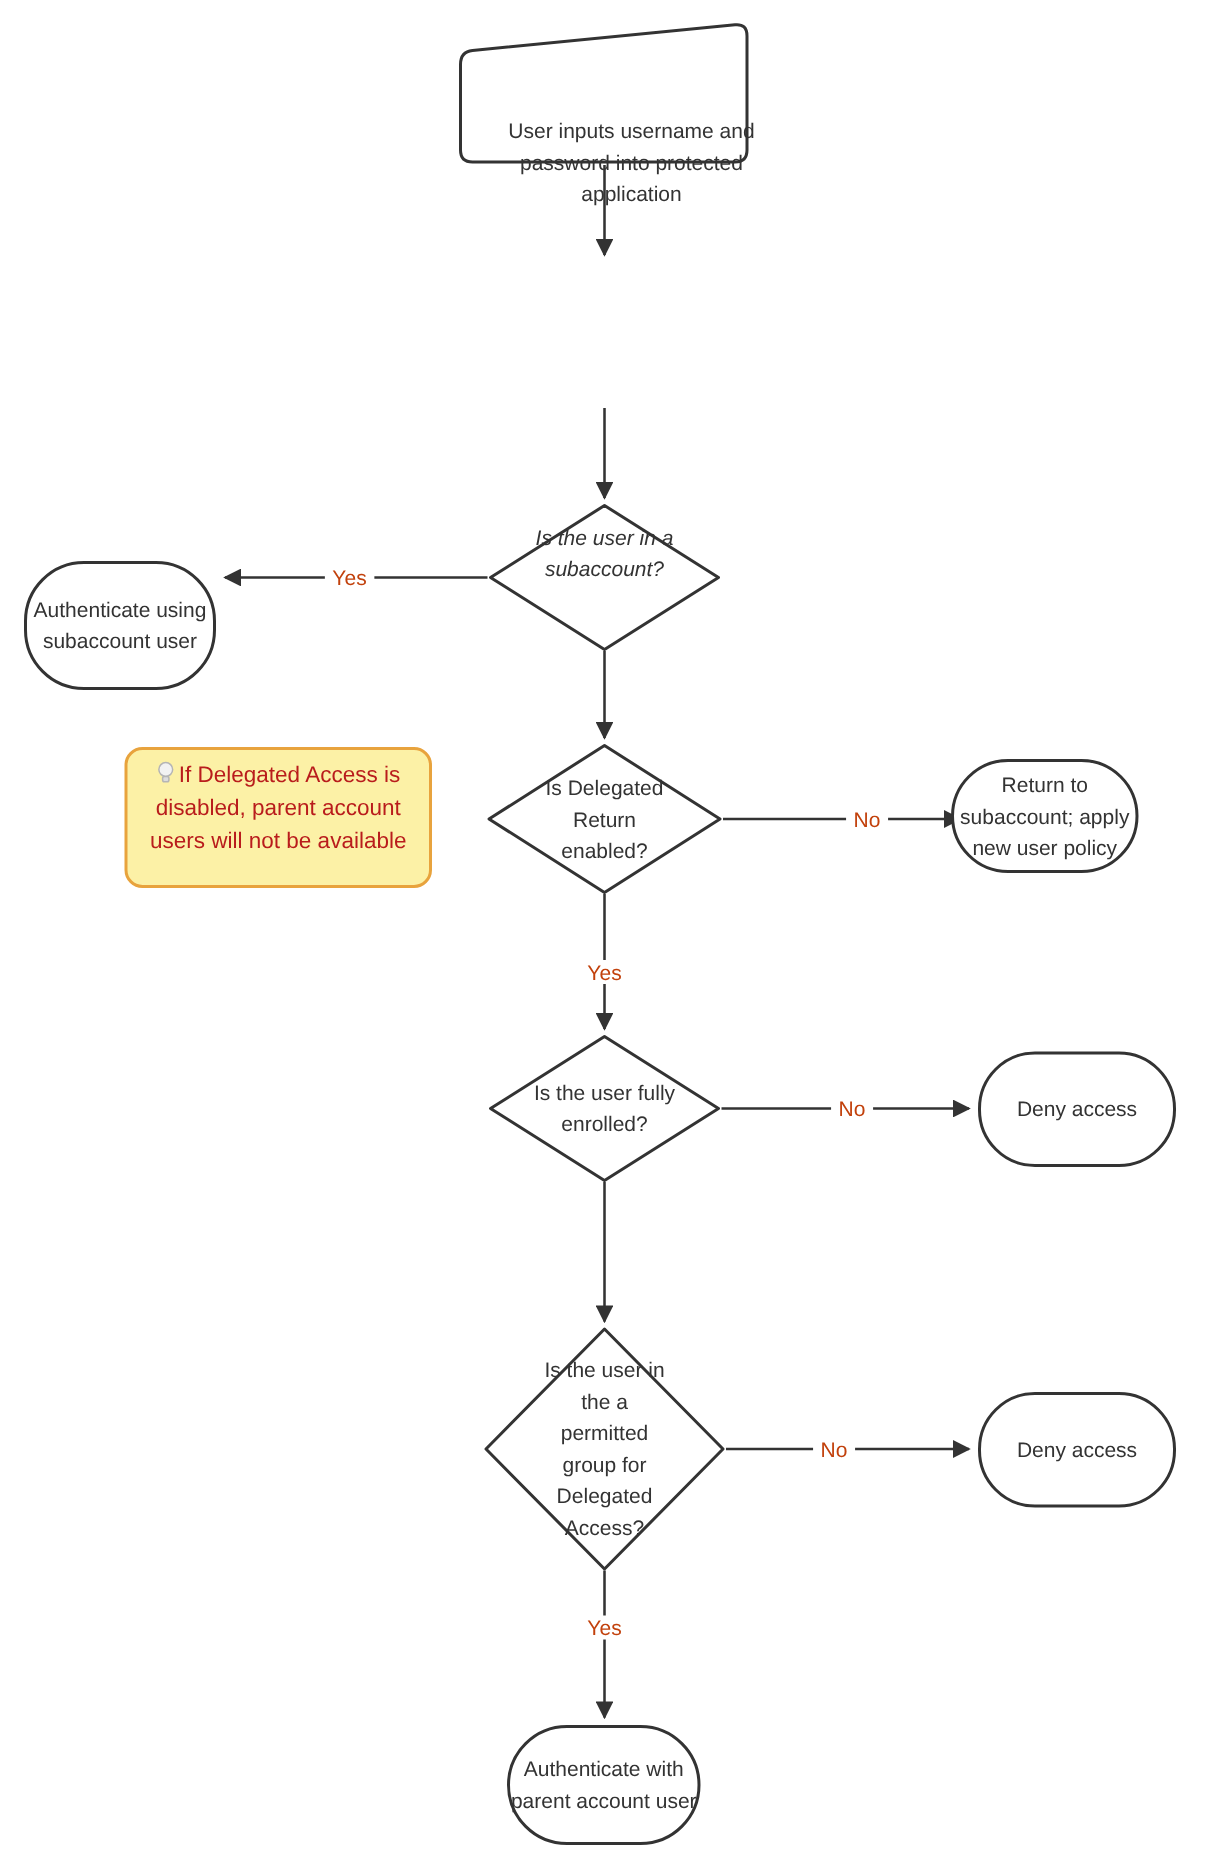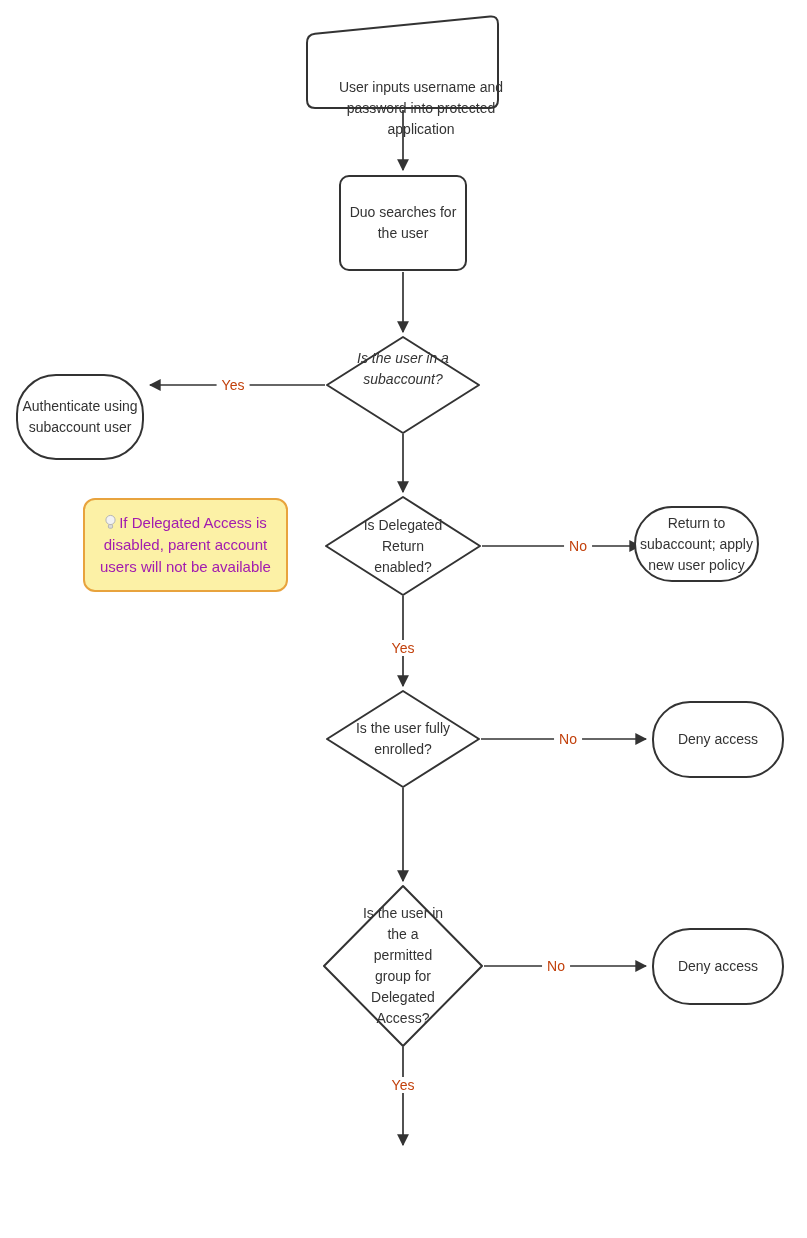--- a/index.html
+++ b/index.html
@@ -32,22 +32,22 @@
   .t-input { left:333px; top:38px;  width:176px; height:64px;margin-top:38px; }
   .t-d1    { left:348px; top:348px; width:110px; height:42px;font-style:italic; }
   .t-d2    { left:357px; top:514px; width:92px;  height:64px; }
   .t-d3    { left:355px; top:718px; width:96px;  height:42px; }
   .t-d4    { left:361px; top:903px; width:84px;  height:126px; }
 
   
   .note {
     position:absolute; left:83px; top:498px; width:205px; height:94px;
     background:#fcf1a6; border:2px solid #e8a33d; border-radius:12px;
-    display:flex; align-items:center; justify-content:center; text-align:center;
-    font-size:15px; line-height:22px; color:#a21caf; box-sizing:border-box;
+    display:flex; align-items:flex-start; justify-content:center; text-align:center;
+    font-size:15px; line-height:22px; color:#b91c1c; box-sizing:border-box;
     padding:6px 8px; z-index:2;
   }
   .bulb { display:inline-block; vertical-align:-2px; margin-right:2px; }
 
   
   .lbl {
     position:absolute; transform:translate(-50%,-50%); background:#ffffff;
     padding:0 5px; font-size:14px; color:#c2410c; z-index:3; white-space:nowrap;
   }
   .lbl-yes1 { left:233px; top:385px; }
@@ -86,25 +86,25 @@
     <path class="shape" d="M403,691 L479,739 L403,787 L327,739 Z"></path>
     <path class="shape" d="M403,886 L482,966 L403,1046 L324,966 Z"></path>
   </svg>
 
   <div class="txt t-input">User inputs username and password into protected application</div>
   <div class="txt t-d1">Is the user in a subaccount?</div>
   <div class="txt t-d2">Is Delegated Return enabled?</div>
   <div class="txt t-d4">Is the user in the a permitted group for Delegated Access?</div>
   <div class="txt t-d3">Is the user fully enrolled?</div>
 
-  <div class="node box rectnode n-search">Duo searches for the user</div>
   <div class="node box pill n-auth-sub">Authenticate using subaccount user</div>
   <div class="node box n-return-sub">Return to subaccount; apply new user policy</div>
   <div class="node box n-deny1">Deny access</div>
   <div class="node box n-deny2">Deny access</div>
+  <div class="node box pill n-auth-parent">Authenticate with parent account user</div>
 
   <div class="note">
     <span>
       <svg class="bulb" width="13" height="16" viewBox="0 0 13 16">
         <circle cx="6.5" cy="6" r="4.6" fill="#f2f2f2" stroke="#b5b5b5" stroke-width="1"></circle>
         <rect x="4.4" y="10.6" width="4.2" height="3.6" rx="1.2" fill="#dcdcdc" stroke="#b5b5b5" stroke-width="1"></rect>
       </svg><span>If Delegated Access is disabled, parent account users will not be available</span>
     </span>
   </div>
 

